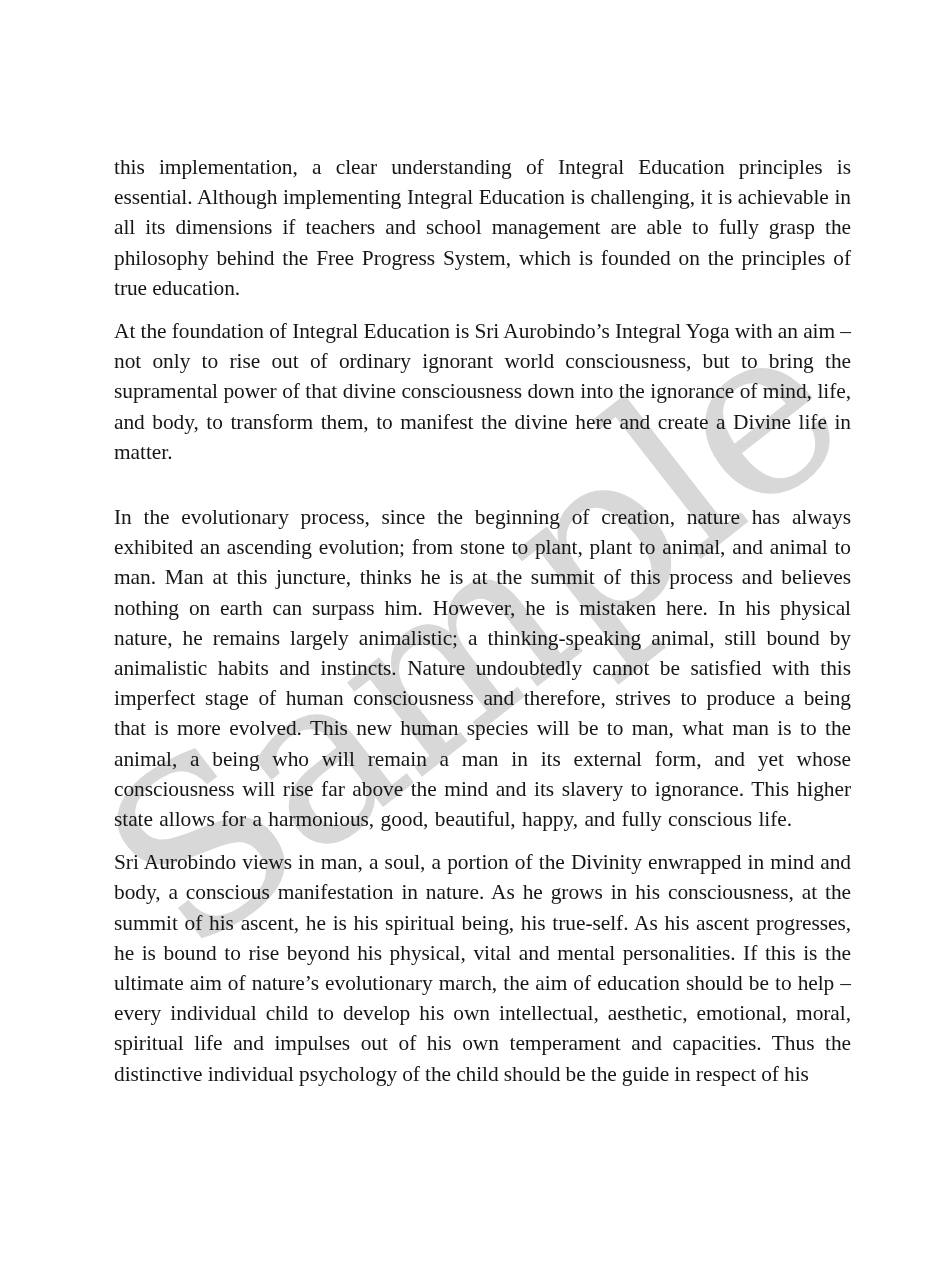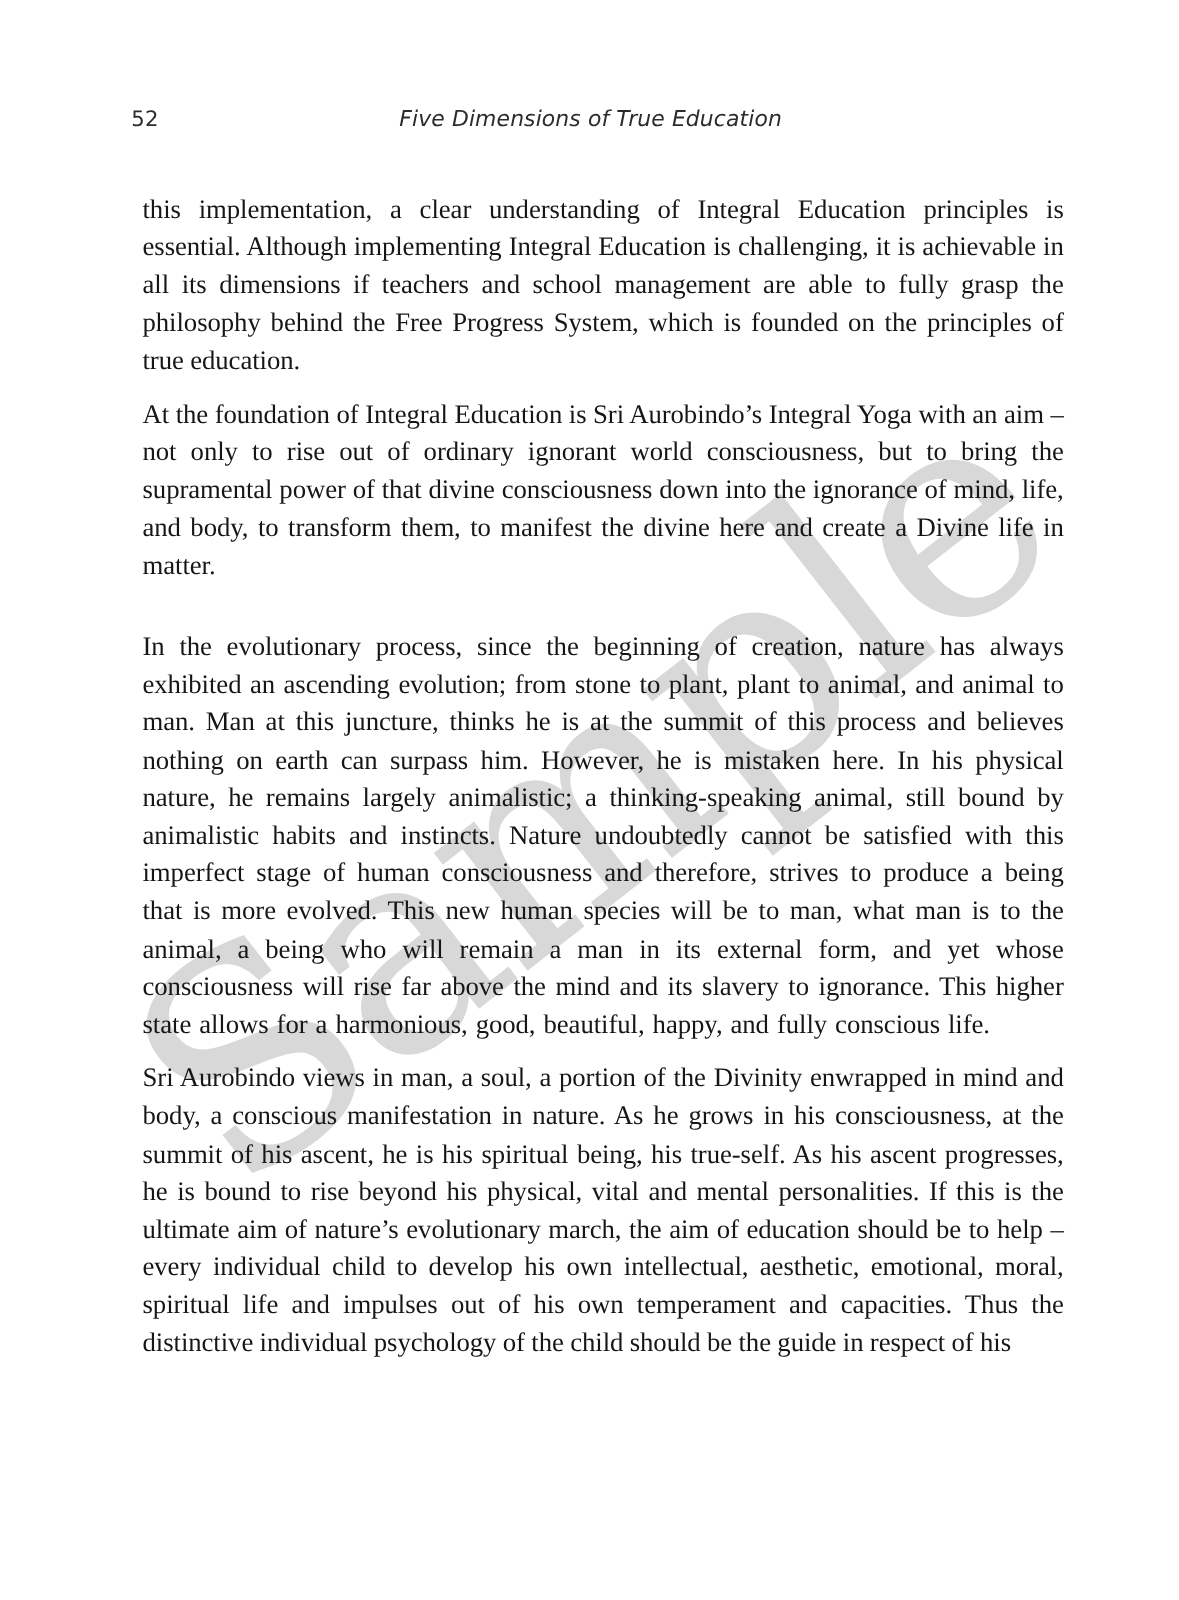--- a/index.html
+++ b/index.html
@@ -116,24 +116,20 @@
 </style>
 </head>
 <body>
 
 <div class="page">
 
   <div class="watermark-layer">
     <div class="watermark-text">Sample</div>
   </div>
 
-  <header class="running-head">
-    <span class="folio">52</span>
-    <span class="running-title">Five Dimensions of True Education</span>
-  </header>
 
   <main class="textblock">
     <p class="para tight">this implementation, a clear understanding of Integral Education principles is essential. Although implementing Integral Education is challenging, it is achievable in all its dimensions if teachers and school management are able to fully grasp the philosophy behind the Free Progress System, which is founded on the principles of true education.</p>
     <p class="para tight">At the foundation of Integral Education is Sri Aurobindo’s Integral Yoga with an aim – not only to rise out of ordinary ignorant world consciousness, but to bring the supramental power of that divine consciousness down into the ignorance of mind, life, and body, to transform them, to manifest the divine here and create a Divine life in matter.</p>
     <p class="para loose">In the evolutionary process, since the beginning of creation, nature has always exhibited an ascending evolution; from stone to plant, plant to animal, and animal to man. Man at this juncture, thinks he is at the summit of this process and believes nothing on earth can surpass him. However, he is mistaken here. In his physical nature, he remains largely animalistic; a thinking-speaking animal, still bound by animalistic habits and instincts. Nature undoubtedly cannot be satisfied with this imperfect stage of human consciousness and therefore, strives to produce a being that is more evolved. This new human species will be to man, what man is to the animal, a being who will remain a man in its external form, and yet whose consciousness will rise far above the mind and its slavery to ignorance. This higher state allows for a harmonious, good, beautiful, happy, and fully conscious life.</p>
     <p class="para tight">Sri Aurobindo views in man, a soul, a portion of the Divinity enwrapped in mind and body, a conscious manifestation in nature.  As he grows in his consciousness, at the summit of his ascent, he is his spiritual being, his true-self. As his ascent progresses, he is bound to rise beyond his physical, vital and mental personalities. If this is the ultimate aim of nature’s evolutionary march, the aim of education should be to help – every individual child to develop his own intellectual, aesthetic, emotional, moral, spiritual life and impulses out of his own temperament and capacities. Thus the distinctive individual psychology of the child should be the guide in respect of his</p>
   </main>
 
 </div>
 

